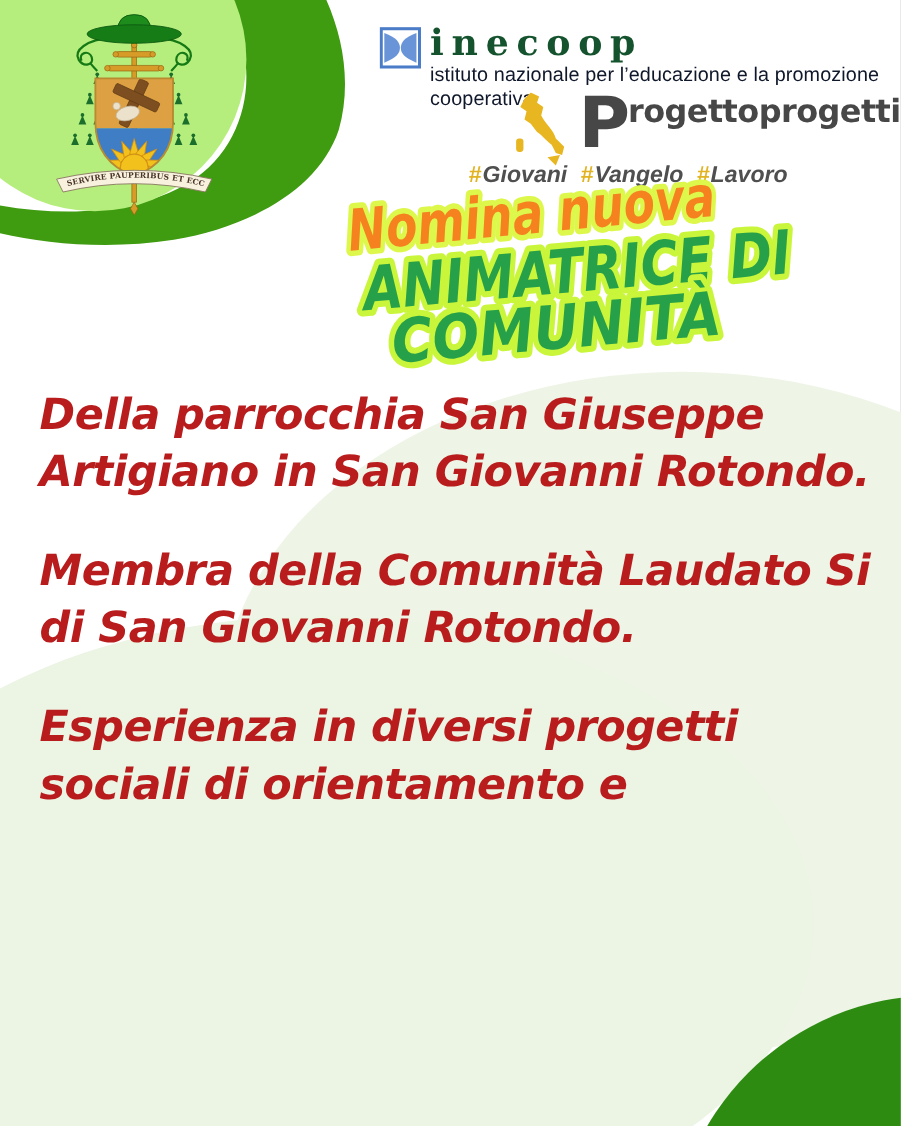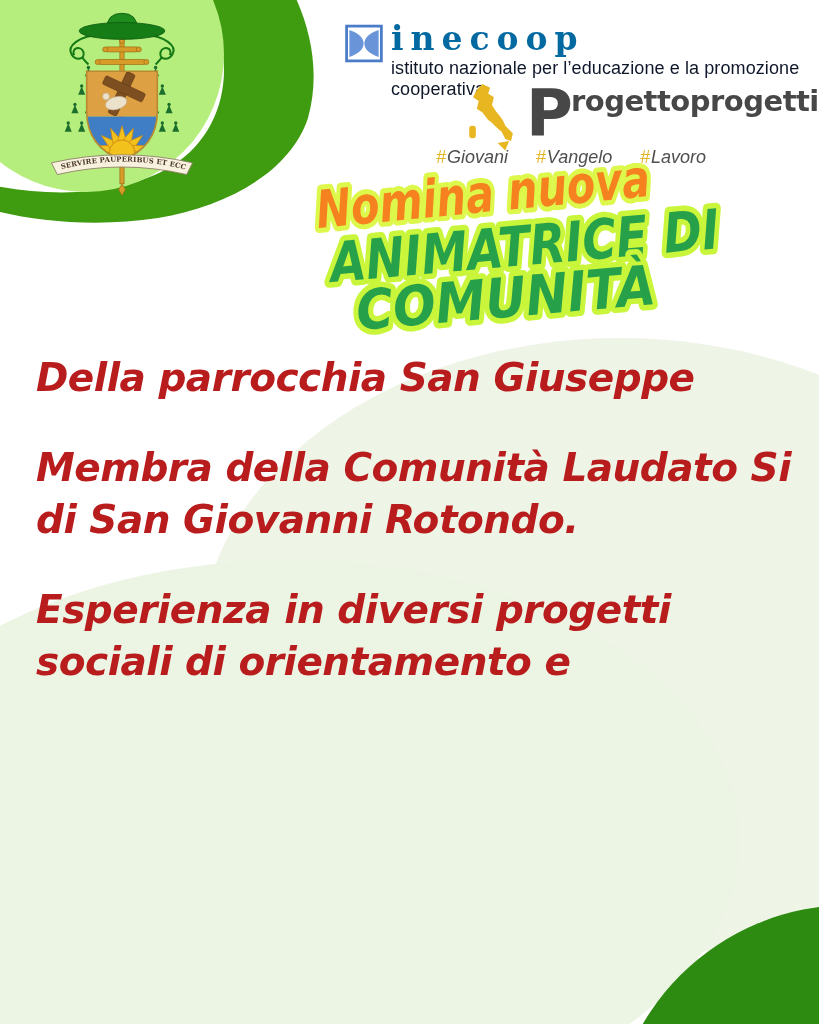--- a/index.html
+++ b/index.html
@@ -18,34 +18,34 @@
     position:absolute;left:610px;top:905px;width:480px;height:480px;
     border-radius:50%;background:#2e8b11;z-index:3;
   }
   
   .crest{position:absolute;left:38px;top:8px;z-index:4;}
   
   .inecoop{position:absolute;left:345px;top:21px;z-index:5;display:flex;align-items:flex-start;gap:8px;}
   .inecoop-text{display:flex;flex-direction:column;}
   .inecoop-name{
     font-family:"DejaVu Serif","Liberation Serif",serif;
-    font-weight:bold;font-size:33px;line-height:36px;color:#0369a1;letter-spacing:7px;
+    font-weight:bold;font-size:33px;line-height:36px;color:#14532d;letter-spacing:7px;
   }
   .inecoop-sub{
     font-family:"Liberation Sans",sans-serif;
     font-size:18px;color:#0f172a;margin-top:1px;letter-spacing:0.1px;
   }
   .policoro{position:absolute;left:462px;top:84px;z-index:5;display:flex;gap:4px;}
   .policoro-words{display:flex;align-items:flex-start;color:#474747;font-weight:bold;}
   .policoro-bigp{font-size:64px;line-height:58px;letter-spacing:-2px;}
   .policoro-col{display:flex;flex-direction:row;font-size:29px;line-height:30px;margin-top:2px;letter-spacing:-0.5px;}
   .hashtags{
     position:absolute;left:436px;top:147px;width:270px;z-index:5;
-    display:flex;justify-content:space-between;gap:12px;
-    font-style:italic;font-weight:normal;font-size:18px;color:#4f4f4f;
+    display:flex;justify-content:center;gap:12px;
+    font-style:italic;font-weight:bold;font-size:21px;color:#4f4f4f;
     font-family:"Liberation Sans",sans-serif;
   }
   .hashtags .hash{color:#e2b322;margin-right:1px;}
   
   .headline{position:absolute;left:0;top:0;z-index:6;}
   .headline text{
     font-family:"DejaVu Sans","Liberation Sans",sans-serif;
     font-weight:bold;font-style:italic;paint-order:stroke;
     stroke-linejoin:round;stroke-linecap:round;
   }
@@ -213,20 +213,21 @@
 
   <svg class="headline" width="819" height="360" viewBox="0 0 819 360">
     <text class="hl-orange" x="318" y="228" textLength="335" lengthAdjust="spacingAndGlyphs" transform="rotate(-5.5 318 228)">Nomina nuova</text>
     <text class="hl-green" x="332" y="282" textLength="390" lengthAdjust="spacingAndGlyphs" transform="rotate(-5 332 282)">ANIMATRICE DI</text>
     <text class="hl-green" x="358" y="330" textLength="300" lengthAdjust="spacingAndGlyphs" transform="rotate(-5 358 330)">COMUNITÀ</text>
   </svg>
 
   <div class="bodycopy">
     <div class="para">
       <div>Della parrocchia San Giuseppe</div>
+      <div>Artigiano in San Giovanni Rotondo.</div>
     </div>
     <div class="para">
       <div>Membra della Comunità Laudato Si</div>
       <div>di San Giovanni Rotondo.</div>
     </div>
     <div class="para">
       <div>Esperienza in diversi progetti</div>
       <div>sociali di orientamento e</div>
     </div>
   </div>

